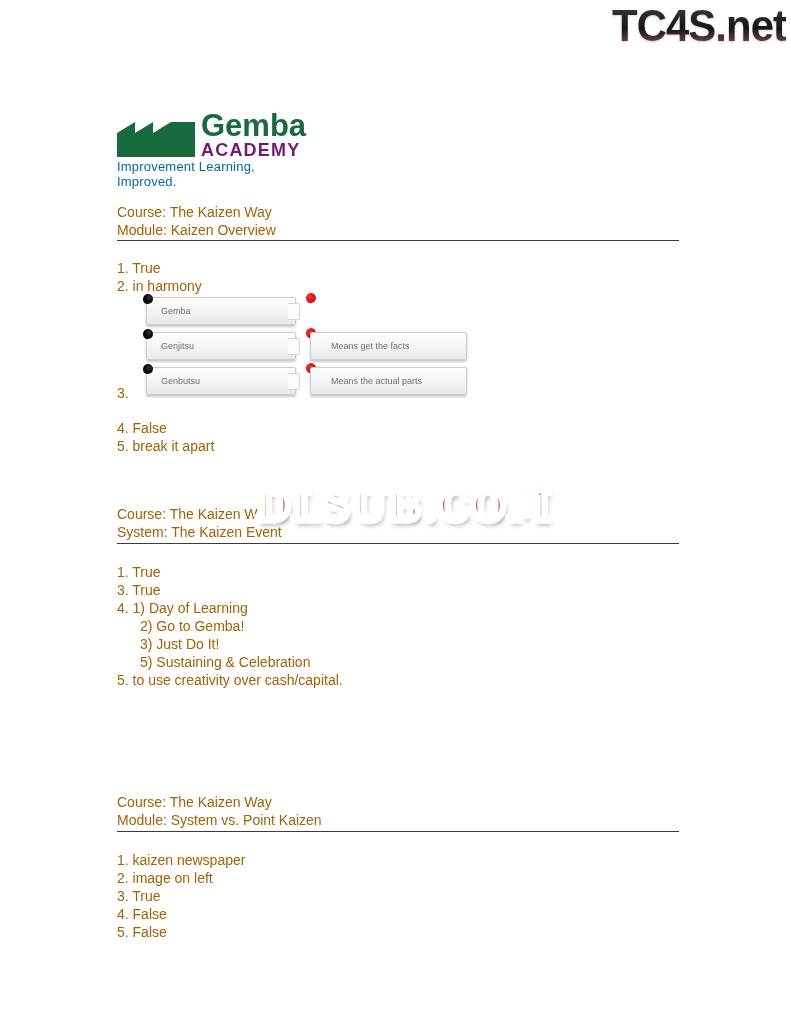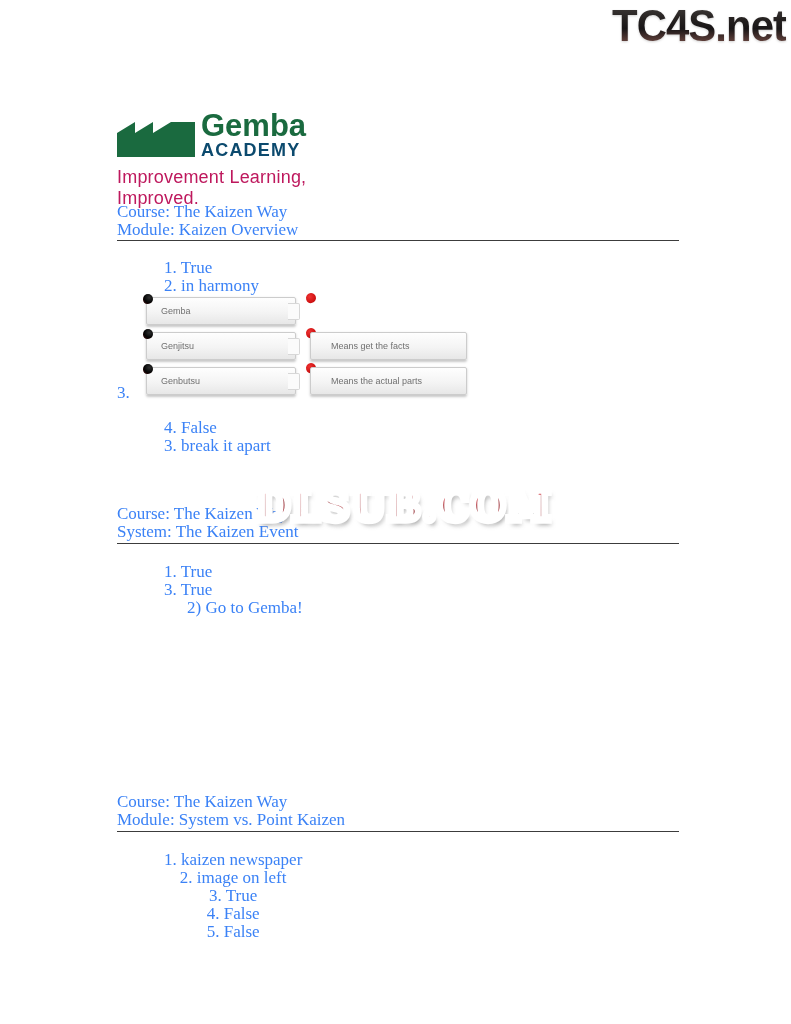--- a/index.html
+++ b/index.html
@@ -1,34 +1,34 @@
 <!DOCTYPE html>
 <html><head>
 <meta charset="utf-8">
 <style>
   * { margin:0; padding:0; box-sizing:border-box; }
   html,body { background:#fff; }
   body { font-family:"Liberation Sans", sans-serif; }
   .page { position:relative; width:791px; height:1024px; background:#fff; overflow:hidden; }
 
   
-  .doc-text { font-size:17px; line-height:18px; color:#3b82f6;font-family:Liberation Serif, serif; }
+  .doc-text { font-size:14px; line-height:18px; color:#a16207; }
   .hdr { position:absolute; left:117px; }
   .rule { position:absolute; left:117px; width:562px; height:0; border-top:1px solid #3c3c3c; }
-  .answer-list { position:absolute; left:117px;margin-left:47px; }
+  .answer-list { position:absolute; left:117px; }
   .answer-list .indent { padding-left:23px; }
 
   
   .logo { position:absolute; left:117px; top:111px; width:200px; }
   .logo-row { display:flex; align-items:flex-start; }
   .logo-factory { width:79px; height:43px; margin-top:3px; }
   .logo-words { margin-left:5px; }
   .logo-brand { font-size:31px; font-weight:bold; color:#1a6a3f; line-height:30px; letter-spacing:0px; }
-  .logo-brand2 { font-size:18px; font-weight:bold; color:#0c4a6e; line-height:18px; letter-spacing:1.2px; }
-  .logo-tagline { margin-top:8px; font-size:18px; color:#be185d; letter-spacing:0.2px; }
+  .logo-brand2 { font-size:18px; font-weight:bold; color:#701a75; line-height:18px; letter-spacing:1.2px; }
+  .logo-tagline { font-size:13px; color:#0369a1; letter-spacing:0.2px; }
 
   
   .match { position:absolute; left:146px; top:296px; width:322px; height:101px; }
   .match-row { position:absolute; left:0; width:100%; height:30px; }
   .mbox { position:absolute; border:1px solid #cccccc; border-radius:2px;
           background:linear-gradient(180deg,#fefefe 0%,#f4f4f4 55%,#e7e7e7 100%);
           box-shadow:0 1.5px 2.5px rgba(0,0,0,.22); display:flex; align-items:center;
           font-size:9px; color:#707070; }
   .mbox.term { left:0; width:150px; height:28px; padding-left:14px; }
   .mbox.def  { left:164px; width:157px; height:28px; padding:2px 6px 2px 20px; line-height:10.5px; }
@@ -127,44 +127,48 @@
       <div class="mbox def">
         <span>Means the actual parts</span>
       </div>
     </div>
   </div>
 
   <div class="hdr doc-text" style="top:384px;">3.</div>
 
   <div class="answer-list doc-text" style="top:419px;">
     <div>4. False</div>
-    <div>3. break it apart</div>
+    <div>5. break it apart</div>
   </div>
 
   <div class="hdr doc-text" style="top:505px;">
     <div>Course: The Kaizen Way</div>
     <div>System: The Kaizen Event</div>
   </div>
   <div class="rule" style="top:543px;"></div>
 
   <div class="wm wm-dlsub stroke-text" data-text="DLSUB.COM">DLSUB.COM</div>
 
   <div class="answer-list doc-text" style="top:563px;">
     <div>1. True</div>
     <div>3. True</div>
+    <div>4. 1) Day of Learning</div>
     <div class="indent">2) Go to Gemba!</div>
+    <div class="indent">3) Just Do It!</div>
+    <div class="indent">5) Sustaining &amp; Celebration</div>
+    <div>5. to use creativity over cash/capital.</div>
   </div>
 
   <div class="hdr doc-text" style="top:793px;">
     <div>Course: The Kaizen Way</div>
     <div>Module: System vs. Point Kaizen</div>
   </div>
   <div class="rule" style="top:831px;"></div>
 
-  <div class="answer-list doc-text" style="top:851px;text-align:center;">
+  <div class="answer-list doc-text" style="top:851px;">
     <div>1. kaizen newspaper</div>
     <div>2. image on left</div>
     <div>3. True</div>
     <div>4. False</div>
     <div>5. False</div>
   </div>
 
   <div class="wm wm-traders stroke-text" data-text="TradersXtreme.com">TradersXtreme.com</div>
 
 </div>

